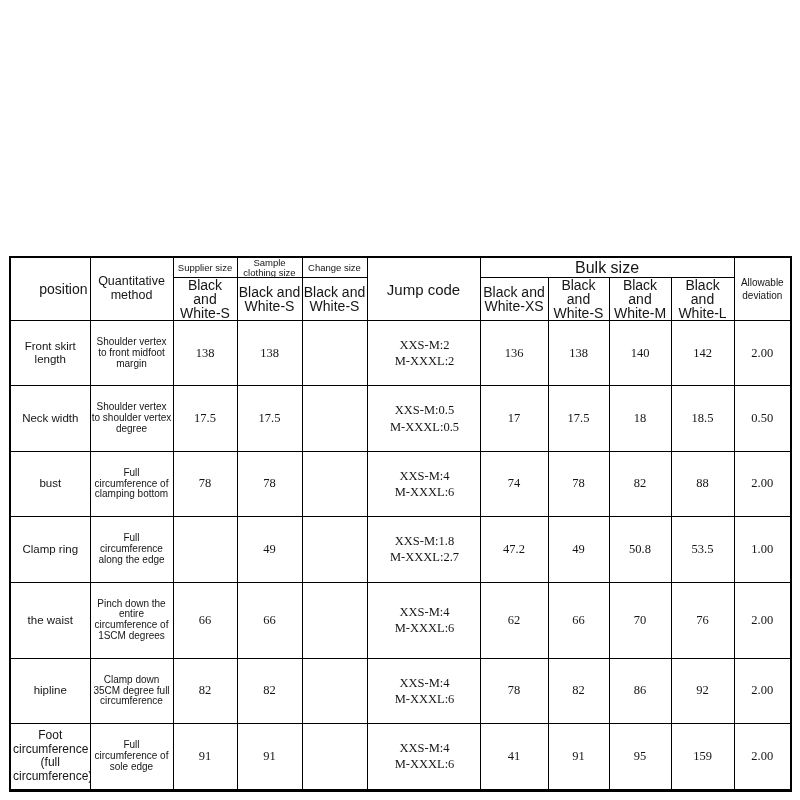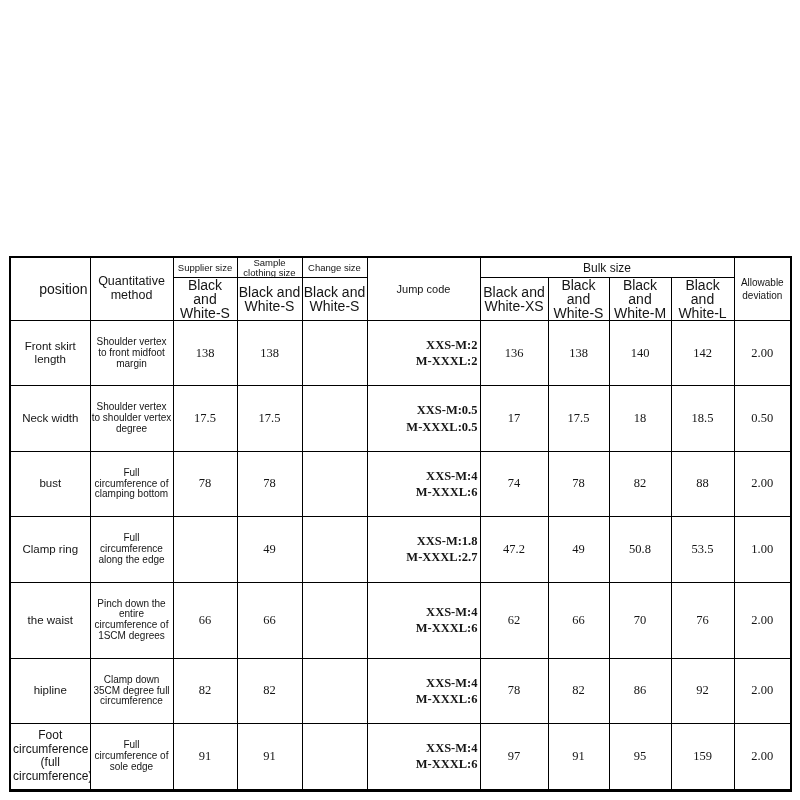--- a/index.html
+++ b/index.html
@@ -15,32 +15,32 @@
   }
   th, td {
     border:1px solid #000; padding:0 2px; overflow:hidden;
     text-align:center; vertical-align:middle; color:#151515;
   }
   thead th { font-weight:normal; }
   .th-pos    { font-size:14px;text-align:right; }
   .th-method { font-size:12.5px; line-height:1.1;margin-top:16px; }
   .th-small  { font-size:9.5px; line-height:1.0; height:19px; padding:0 1px; }
   .th-sub    { font-size:14px;  line-height:1.0; height:20px; padding:0 1px; }
-  .th-jump   { font-size:11px; }
-  .th-bulk   { font-size:12px; height:19px; }
+  .th-jump   { font-size:15px; }
+  .th-bulk   { font-size:16px; height:19px; }
   .th-dev    { font-size:10px; line-height:1.35;margin-top:12px; }
   .td-pos    { font-size:11.5px; line-height:1.15; }
   .td-pos.small-label { font-size:12px; }
   .td-method { font-size:10px; line-height:1.08; padding:16px 1px; }
   .td-num, .td-dev {
     font-family:"Liberation Serif", serif; font-size:12.5px;
   }
   .td-jump {
     font-family:"Liberation Serif", serif; font-size:12.5px;
-    text-align:right; padding-left:4px;font-weight:bold;
+    text-align:center; padding-left:4px;
   }
   .jl { display:block; line-height:1.3; }
   tbody tr.r1 { height:37px;border-radius:13px; }
   tbody tr.r2 { height:36px; }
   tbody tr.r3 { height:32px; }
   tbody tr.r4 { height:32px; }
   tbody tr.r5 { height:36px; }
   tbody tr.r6 { height:36px; }
   tbody tr.r7 { height:36px; }
 </style>
@@ -183,21 +183,21 @@
       <tr class="r7">
         <td class="td-pos small-label">Foot circumference (full circumference)</td>
         <td class="td-method">Full circumference of sole edge</td>
         <td class="td-num">91</td>
         <td class="td-num">91</td>
         <td class="td-num"></td>
         <td class="td-jump">
             <span class="jl">XXS-M:4</span>
             <span class="jl">M-XXXL:6</span>
           </td>
-        <td class="td-num">97</td>
+        <td class="td-num">41</td>
         <td class="td-num">91</td>
         <td class="td-num">95</td>
         <td class="td-num">159</td>
         <td class="td-dev">2.00</td>
       </tr>
     </tbody>
   </table>
 </div>
 
 </body></html>

